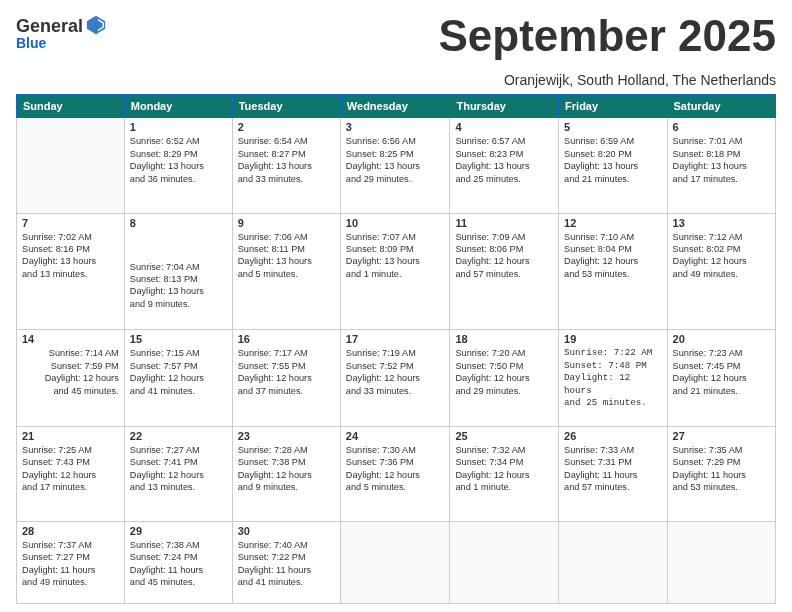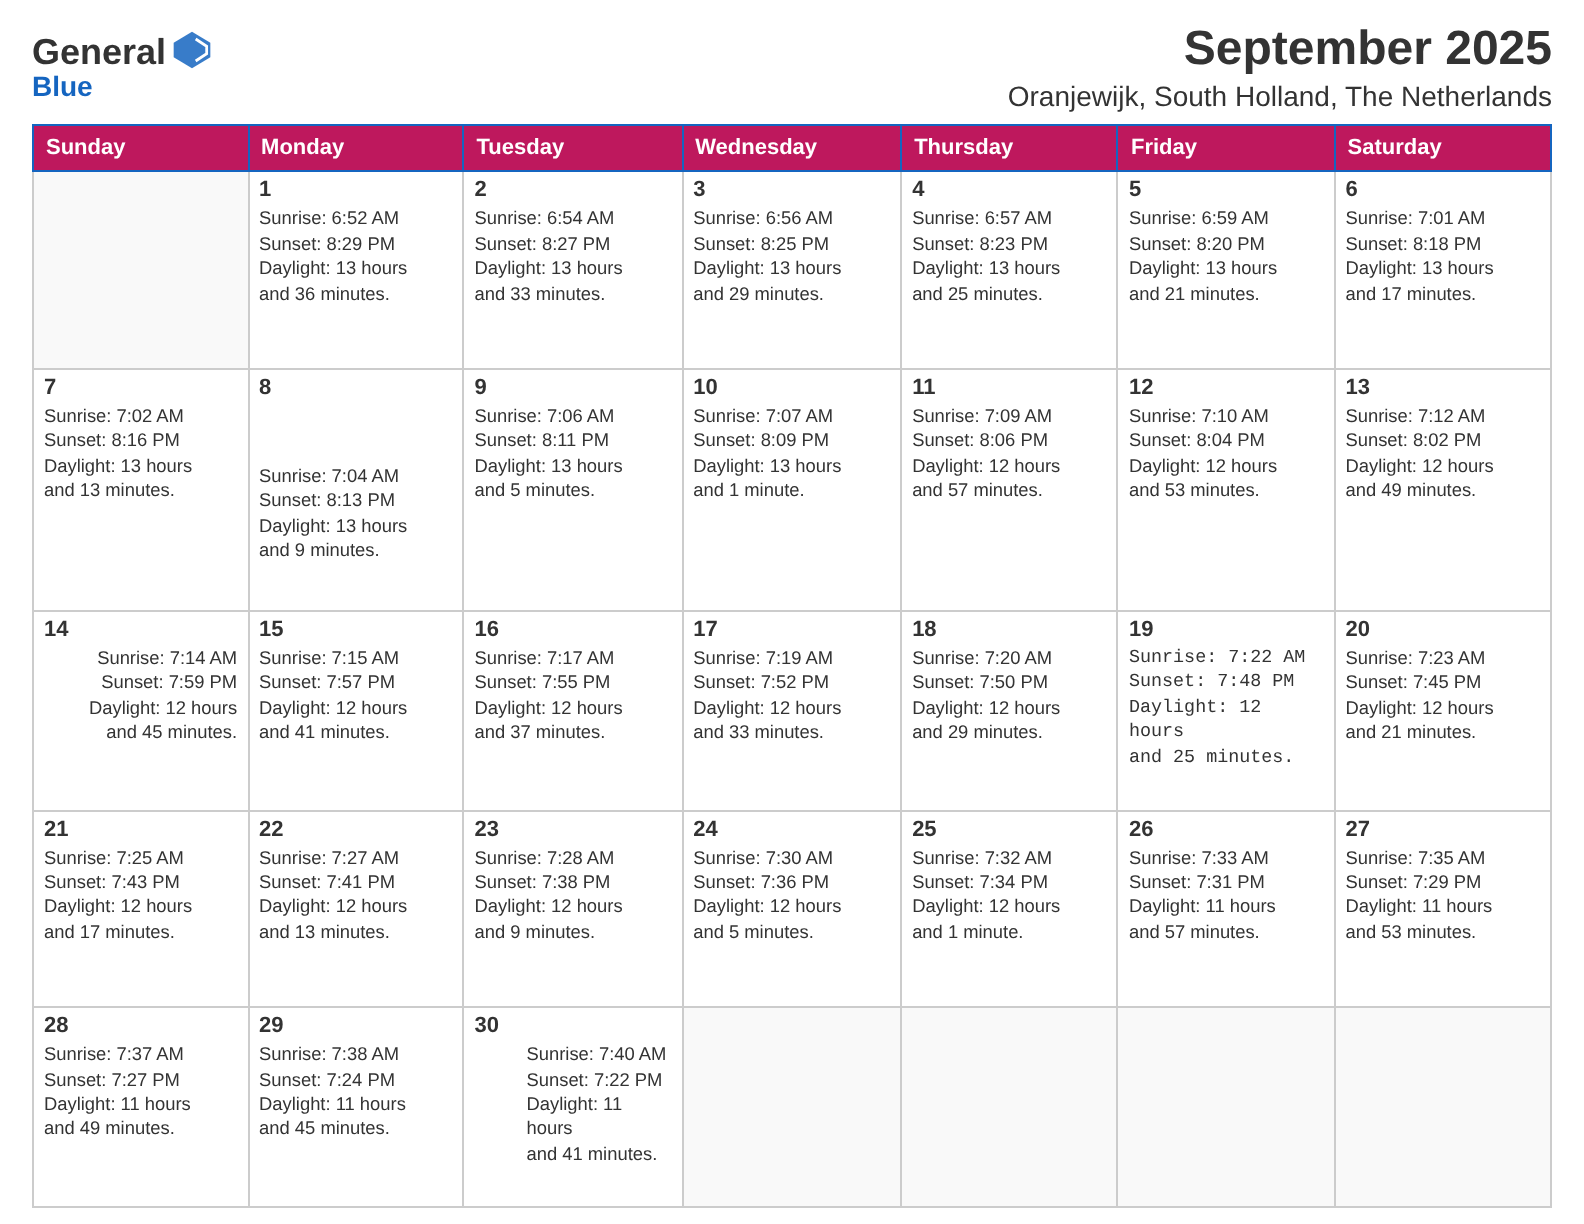--- a/index.html
+++ b/index.html
@@ -32,38 +32,38 @@
     .logo-icon {
       width: 22px;
       height: 22px;
       margin-left: 2px;
       margin-top: -4px;
     }
     .title-block {
       text-align: right;
     }
     .calendar-title {
-      font-size: 24px;
+      font-size: 44px;
       font-weight: bold;
       color: #333;
       line-height: 1.1;
     }
     .calendar-subtitle {
       font-size: 14px;
       color: #333;
-      margin-top: 2px;
+      margin-top: 12px;
     }
     .calendar-table {
       width: 100%;
       border-collapse: collapse;
       flex: 1;
       font-size: 10px;
     }
     .calendar-table th {
-      background: #be185d;
+      background: #0f766e;
       color: #fff;
       text-align: left;
       padding: 5px 6px;
       font-size: 11px;
       font-weight: bold;
       border: 1px solid #1565c0;
     }
     .calendar-table td {
       border: 1px solid #ccc;
       vertical-align: top;
@@ -334,21 +334,21 @@
           </td>
           <td>
             <div class="day-num">29</div>
             <div class="day-info" style="white-space: pre-line;">Sunrise: 7:38 AM
 Sunset: 7:24 PM
 Daylight: 11 hours
 and 45 minutes.</div>
           </td>
           <td>
             <div class="day-num">30</div>
-            <div class="day-info" style="white-space: pre-line; margin-left: 26px;">Sunrise: 7:40 AM
+            <div class="day-info" style="white-space: pre-line;">Sunrise: 7:40 AM
 Sunset: 7:22 PM
 Daylight: 11 hours
 and 41 minutes.</div>
           </td>
           <td class="empty-cell"></td>
           <td class="empty-cell"></td>
           <td class="empty-cell"></td>
           <td class="empty-cell"></td>
         </tr>
       </tbody>

